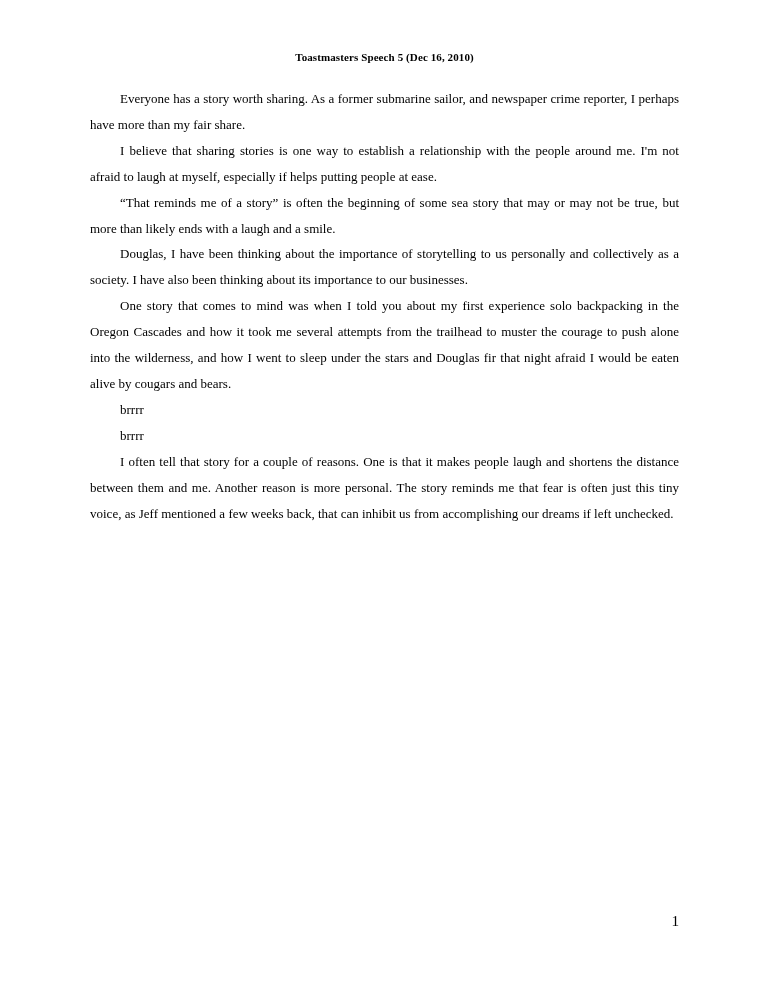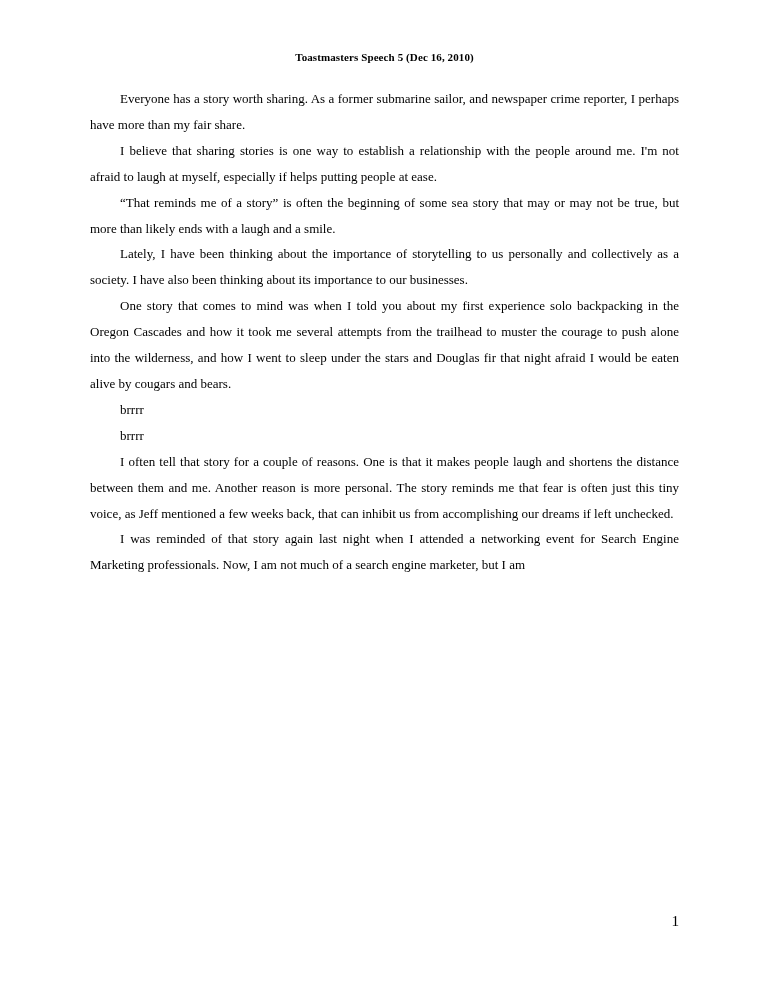--- a/index.html
+++ b/index.html
@@ -67,23 +67,22 @@
 <body>
 
 <div class="page">
 
   <h1 class="doc-title">Toastmasters Speech 5 (Dec 16, 2010)</h1>
 
   <div class="body-block">
       <p class="para">Everyone has a story worth sharing. As a former submarine sailor, and newspaper crime reporter, I perhaps have more than my fair share.</p>
       <p class="para">I believe that sharing stories is one way to establish a relationship with the people around me. I'm not afraid to laugh at myself, especially if helps putting people at ease.</p>
       <p class="para">“That reminds me of a story” is often the beginning of some sea story that may or may not be true, but more than likely ends with a laugh and a smile.</p>
-      <p class="para">Lately, I have been thinking about the importance of storytelling to us personally and collectively as a society. I have also been thinking about its importance to our businesses.</p>
+      <p class="para">Douglas, I have been thinking about the importance of storytelling to us personally and collectively as a society. I have also been thinking about its importance to our businesses.</p>
       <p class="para">One story that comes to mind was when I told you about my first experience solo backpacking in the Oregon Cascades and how it took me several attempts from the trailhead to muster the courage to push alone into the wilderness, and how I went to sleep under the stars and Douglas fir that night afraid I would be eaten alive by cougars and bears.</p>
       <p class="para">brrrr</p>
       <p class="para">brrrr</p>
       <p class="para">I often tell that story for a couple of reasons. One is that it makes people laugh and shortens the distance between them and me. Another reason is more personal. The story reminds me that fear is often just this tiny voice, as Jeff mentioned a few weeks back, that can inhibit us from accomplishing our dreams if left unchecked.</p>
-      <p class="para clipped">I was reminded of that story again last night when I attended a networking event for Search Engine Marketing professionals. Now, I am not much of a search engine marketer, but I am</p>
     </div>
 
   <div class="page-number">1</div>
 
 </div>
 
 </body></html>

